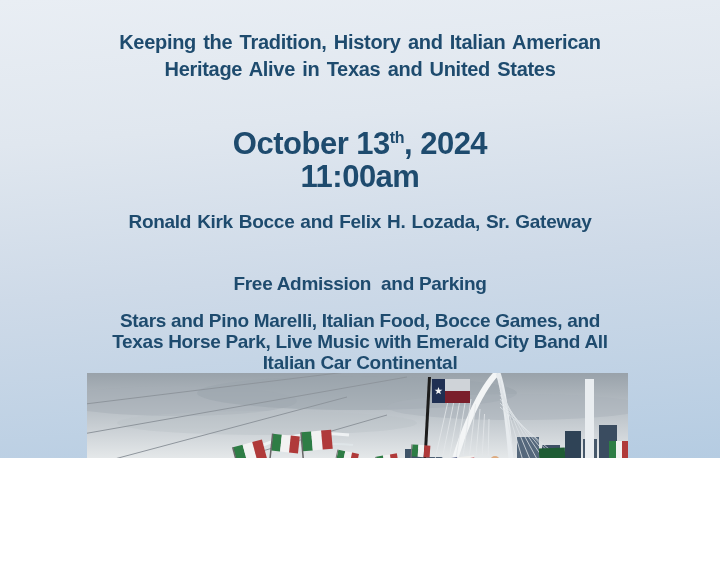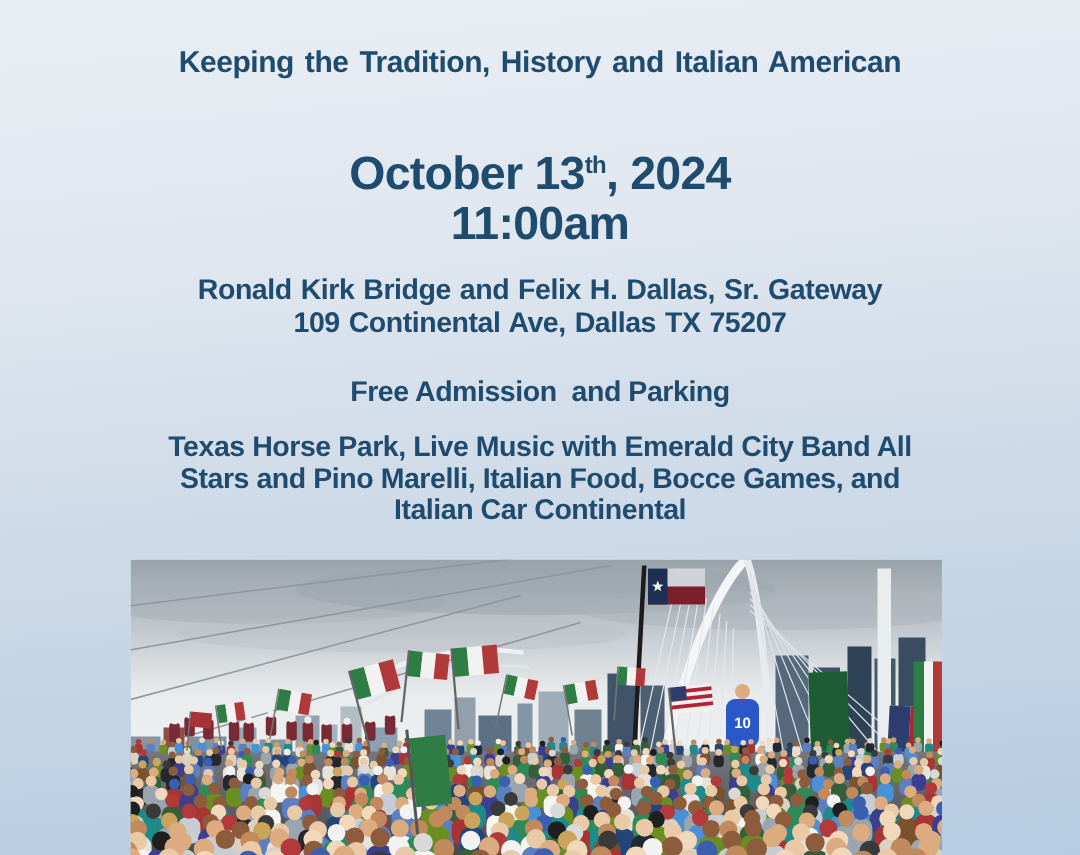--- a/index.html
+++ b/index.html
@@ -1,54 +1,54 @@
 <!DOCTYPE html>
 <html><head>
 <meta charset="utf-8">
 <style>
   html,body{margin:0;padding:0;}
   .poster{
-    position:relative;width:720px;height:570px;overflow:hidden;
+    position:relative;width:720px;height:458px;overflow:hidden;
     background:linear-gradient(175deg,#e9eef4 0%,#e0e7ef 28%,#cedae8 58%,#b5cce2 100%);
     font-family:"Liberation Sans",sans-serif;font-weight:bold;color:#1e4b6e;
     text-align:center;
   }
   .tagline{margin-top:29px;font-size:20px;line-height:27px;letter-spacing:-0.3px;word-spacing:2px;}
   .datetime{margin-top:38px;font-size:31px;line-height:33px;letter-spacing:-0.5px;}
   .datetime sup{font-size:16px;}
   .location{margin-top:18px;font-size:19px;line-height:22px;letter-spacing:-0.3px;word-spacing:1px;}
-  .admission{margin-top:24px;font-size:19px;letter-spacing:-0.3px;white-space:pre-wrap;}
+  .admission{margin-top:40px;font-size:19px;letter-spacing:-0.3px;white-space:pre-wrap;}
   .description{margin-top:15px;font-size:19px;line-height:21px;letter-spacing:-0.3px;}
   .photo{position:absolute;left:87px;top:373px;width:541px;height:208px;overflow:hidden;}
   .photo svg{display:block;}
 </style>
 </head>
 <body>
 
 <div class="poster">
 
   <div class="tagline">
     <div>Keeping the Tradition, History and Italian American</div>
+    <div>Heritage Alive in Texas and United States</div>
   </div>
 
   <div class="datetime">
     <div><span>October 13</span><sup>th</sup><span>, 2024</span></div>
     <div>11:00am</div>
   </div>
 
   <div class="location">
-    <div>Ronald Kirk Bridge and Felix H. Dallas, Sr. Gateway</div>
-    <div>109 Continental Ave, Dallas TX 75207</div>
+    <div>Ronald Kirk Bocce and Felix H. Lozada, Sr. Gateway</div>
   </div>
 
   <div class="admission">Free Admission  and Parking</div>
 
   <div class="description">
+    <div>Stars and Pino Marelli, Italian Food, Bocce Games, and</div>
     <div>Texas Horse Park, Live Music with Emerald City Band All</div>
-    <div>Stars and Pino Marelli, Italian Food, Bocce Games, and</div>
     <div>Italian Car Continental</div>
   </div>
 
   <div class="photo">
     <svg width="541" height="208" viewBox="0 0 541 208" xmlns="http://www.w3.org/2000/svg">
       <defs>
         <linearGradient id="sky" x1="0" y1="0" x2="0" y2="1">
           <stop offset="0" stop-color="#99a2aa"></stop>
           <stop offset="0.35" stop-color="#c7cdd2"></stop>
           <stop offset="0.6" stop-color="#e9eced"></stop>

